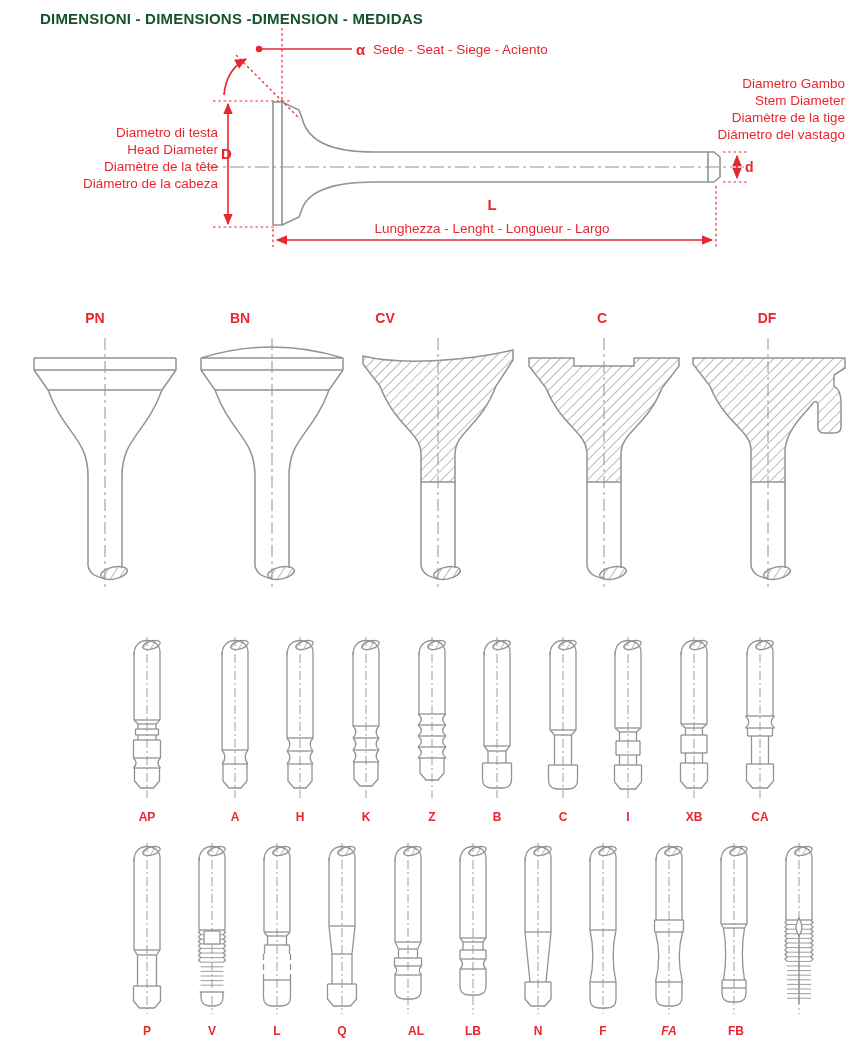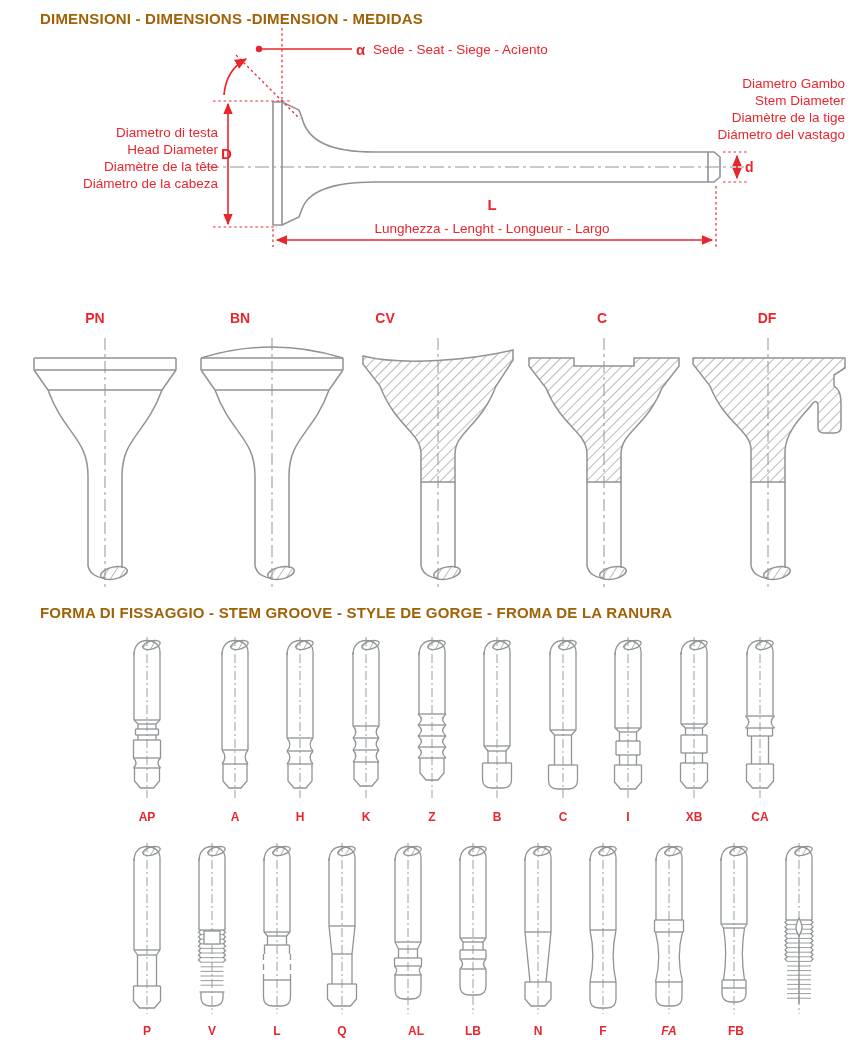--- a/index.html
+++ b/index.html
@@ -1,18 +1,18 @@
 <!DOCTYPE html>
 <html><head>
 <meta charset="utf-8">
 <style>
   html,body{margin:0;padding:0;background:#fff;}
   #page{position:relative;width:860px;height:1051px;background:#fff;overflow:hidden;
         font-family:"Liberation Sans",sans-serif;}
-  .sec-title{position:absolute;font-weight:bold;font-size:15px;letter-spacing:.2px;color:#a16207;white-space:nowrap;}
+  .sec-title{position:absolute;font-weight:bold;font-size:15px;letter-spacing:.2px;color:#14532d;white-space:nowrap;}
   .fig-label{position:absolute;font-weight:bold;font-size:14px;color:#e9262e;text-align:center;white-space:nowrap;}
   .stem-label{position:absolute;font-weight:bold;font-size:12px;color:#e9262e;text-align:center;white-space:nowrap;}
   svg{position:absolute;overflow:visible;}
   svg text{font-family:"Liberation Sans",sans-serif;}
 </style>
 </head>
 <body>
 
 <div id="page">
 
@@ -131,21 +131,20 @@
         <g stroke="#8f9496" stroke-width="1.5" fill="none">
           <path d="M10,28 L162,28 L162,38 L151,45 L151,56 C157,60 158,66 158,74 L158,97 Q158,103 151,103 L141,103 Q135,103 135,97 L135,76 C135,72 133,70 130,73 C122,84 104,98 102,120 L102,152 L68,152 L68,120 C68,100 42,94 27,56 L10,34 Z" fill="url(#hatch)"></path>
           <path d="M68,152 V236 M102,152 V238"></path>
           <path d="M68,236 C70,244 77,248 85,248"></path>
           <ellipse cx="94" cy="243" rx="13.5" ry="6" transform="rotate(-12 94 243)" fill="url(#hatch)"></ellipse>
           <path d="M85,8 V258" stroke-width="1" stroke-dasharray="12 4 3 4"></path>
         </g>
       </svg>
     </div>
 
-  <div class="sec-title" style="left:40px;top:604px;">FORMA DI FISSAGGIO - STEM GROOVE - STYLE DE GORGE - FROMA DE LA RANURA</div>
   <div id="stem-groove-area">
       <svg width="66" height="172" viewBox="0 0 66 172" style="left:114px;top:634px;">
         <g stroke="#8f9496" stroke-width="1.3" fill="none">
           <path d="M33,3 V164" stroke-width="0.9" stroke-dasharray="9 3 2 3"></path>
           <path d="M20,21 C20,11 26,6.5 33,6.5 C40,6.5 46,10.5 46,18"></path>
           <ellipse cx="37.5" cy="11" rx="9" ry="4" transform="rotate(-16 37.5 11)" fill="url(#hatch)"></ellipse>
           <line x1="20" y1="18" x2="20" y2="86"></line>
           <line x1="46" y1="18" x2="46" y2="86"></line>
           <line x1="20" y1="86" x2="46" y2="86"></line>
           <line x1="20" y1="86" x2="24" y2="90"></line>

